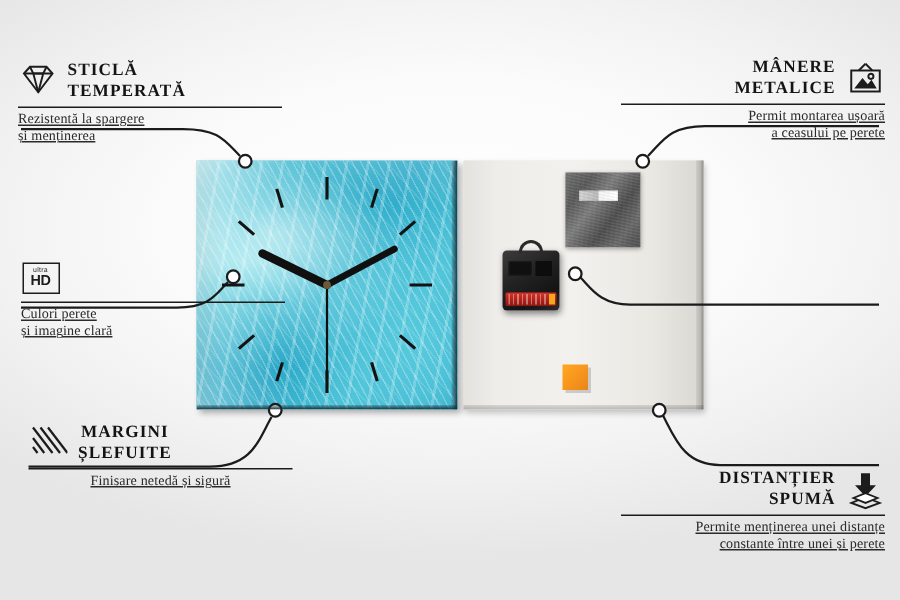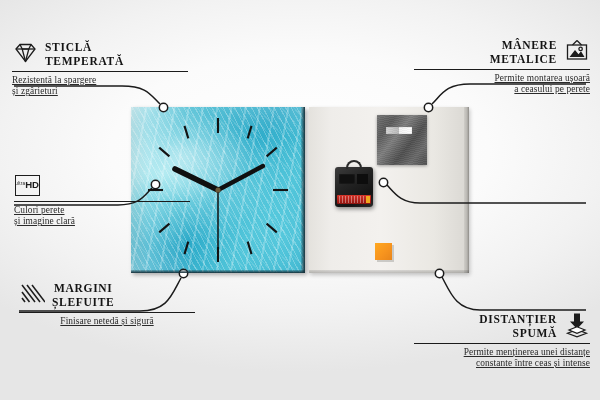--- a/index.html
+++ b/index.html
@@ -214,21 +214,21 @@
     position: absolute;
     width: 176px;
   }
   .label.right { text-align: right; }
 
   .lab-head {
     display: flex;
     align-items: flex-start;
     gap: 7px;
   }
-  .label.right .lab-head { flex-direction: row-reverse; }
+  .label.right .lab-head { flex-direction: row-reverse; align-items: flex-end; }
 
   .lab-title {
     font-family: "Liberation Serif", serif;
     font-size: 11.5px;
     font-weight: bold;
     letter-spacing: .7px;
     color: #141414;
     line-height: 13.5px;
     text-transform: uppercase;
     padding-top: 1px;
@@ -266,21 +266,21 @@
   #label-print-quality  { left: 14px;  top: 172px; }
   #label-polished-edges { left: 19px;  top: 281px; text-align: center; }
   #label-metal-hangers  { left: 414px; top: 38px;  }
   #label-silent-mech    { left: 414px; top: 171px; }
   #label-foam-spacer    { left: 414px; top: 280px; margin-top: 32px; }
 
   .hd-badge {
     width: 25px; height: 21px;
     border: 1.4px solid #1c1c1c;
     display: flex;
-    flex-direction: row;
+    flex-direction: column;
     align-items: center;
     justify-content: center;
     line-height: 1;
   }
   .hd-badge .hd-small {
     font-family: "Liberation Sans", sans-serif;
     font-size: 4.6px;
     letter-spacing: .2px;
     color: #1c1c1c;
     margin-bottom: .5px;
@@ -392,21 +392,21 @@
             <path d="M3 7 H22"></path>
             <path d="M7 2.5 L9.2 7 L12.5 19.5"></path>
             <path d="M18 2.5 L15.8 7 L12.5 19.5"></path>
             <path d="M9.2 7 H15.8"></path>
           </g>
         </svg>
       </span>
       <span class="lab-title"><span>STICLĂ</span><br><span>TEMPERATĂ</span></span>
     </div>
     <div class="lab-rule"></div>
-    <div class="lab-sub"><span>Rezistentă la spargere</span><br><span>și zgârieturi</span></div>
+    <div class="lab-sub"><span>Rezistentă la spargere</span><br><span>și menținerea</span></div>
   </div>
 
   <div class="label" id="label-print-quality">
     <div class="lab-head">
       <span class="lab-icon">
         <span class="hd-badge">
           <span class="hd-small">ultra</span>
           <span class="hd-big">HD</span>
         </span>
       </span>
@@ -443,36 +443,36 @@
             <path d="M13 1.5 L17.5 6"></path>
             <rect x="3.5" y="6" width="19" height="14"></rect>
             <path d="M5.5 18 L11 11 L14.5 15.2 L17 12.2 L20.5 18 Z" fill="#1c1c1c" stroke="none"></path>
             <circle cx="16.6" cy="9.9" r="1.7"></circle>
           </g>
         </svg>
       </span>
       <span class="lab-title"><span>MÂNERE</span><br><span>METALICE</span></span>
     </div>
     <div class="lab-rule"></div>
-    <div class="lab-sub"><span>Permite montarea ușoară</span><br><span>a ceasului pe perete</span></div>
+    <div class="lab-sub"><span>Permit montarea ușoară</span><br><span>a ceasului pe perete</span></div>
   </div>
 
 
   <div class="label right" id="label-foam-spacer">
     <div class="lab-head">
       <span class="lab-icon">
         <svg width="26" height="26" viewBox="0 0 26 26">
           <g fill="#1c1c1c" stroke="none">
             <path d="M10 1.5 h6 v8 h4 L13 17 L6 9.5 h4 Z"></path>
           </g>
           <g fill="none" stroke="#1c1c1c" stroke-width="1.2">
             <path d="M13 17.6 L3.5 21.3 L13 24.8 L22.5 21.3 Z"></path>
             <path d="M13 14.8 L5 18 L13 21.3 L21 18 Z" fill="#ffffff"></path>
           </g>
         </svg>
       </span>
       <span class="lab-title"><span>DISTANȚIER</span><br><span>SPUMĂ</span></span>
     </div>
     <div class="lab-rule"></div>
-    <div class="lab-sub"><span>Permite menținerea unei distanțe</span><br><span>constante între ceas și intense</span></div>
+    <div class="lab-sub"><span>Permite menținerea unei distanțe</span><br><span>constante între unei și perete</span></div>
   </div>
 
 </div>
 
 </body></html>

